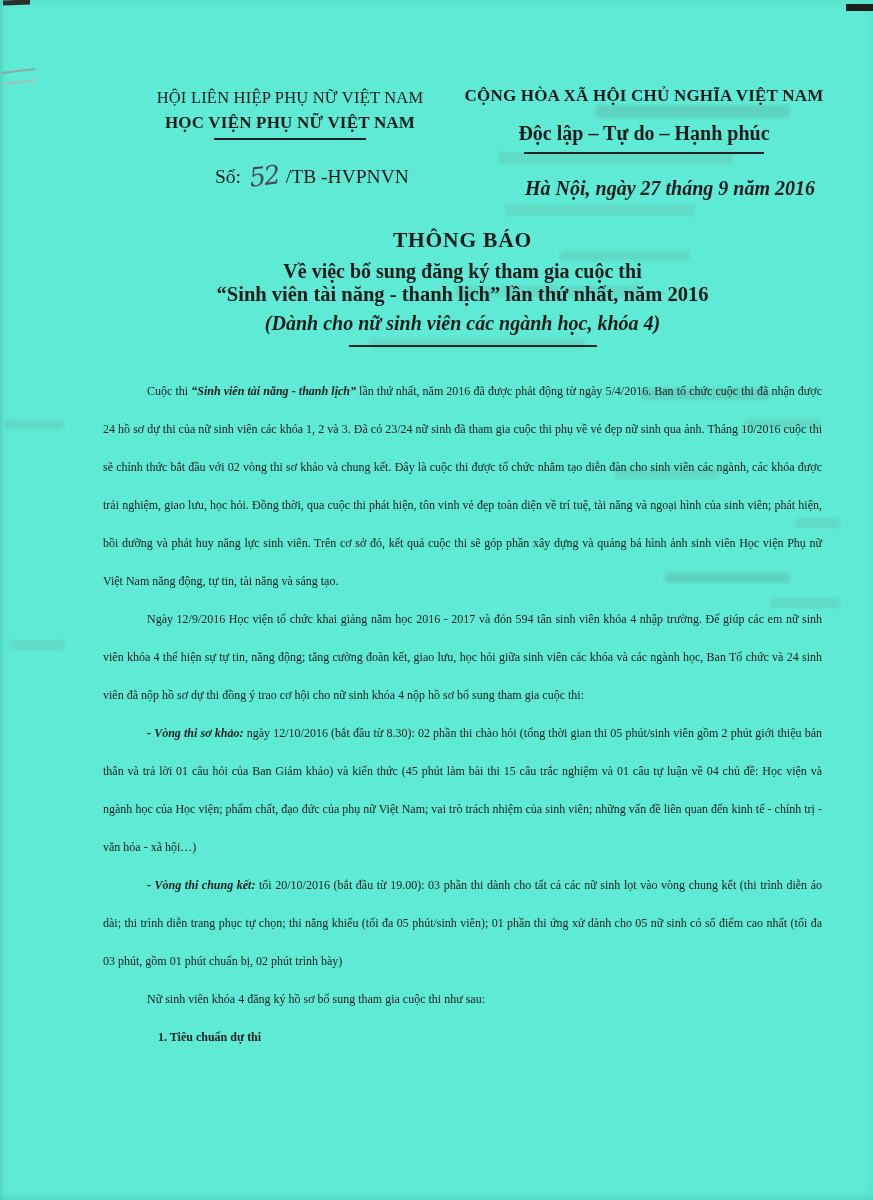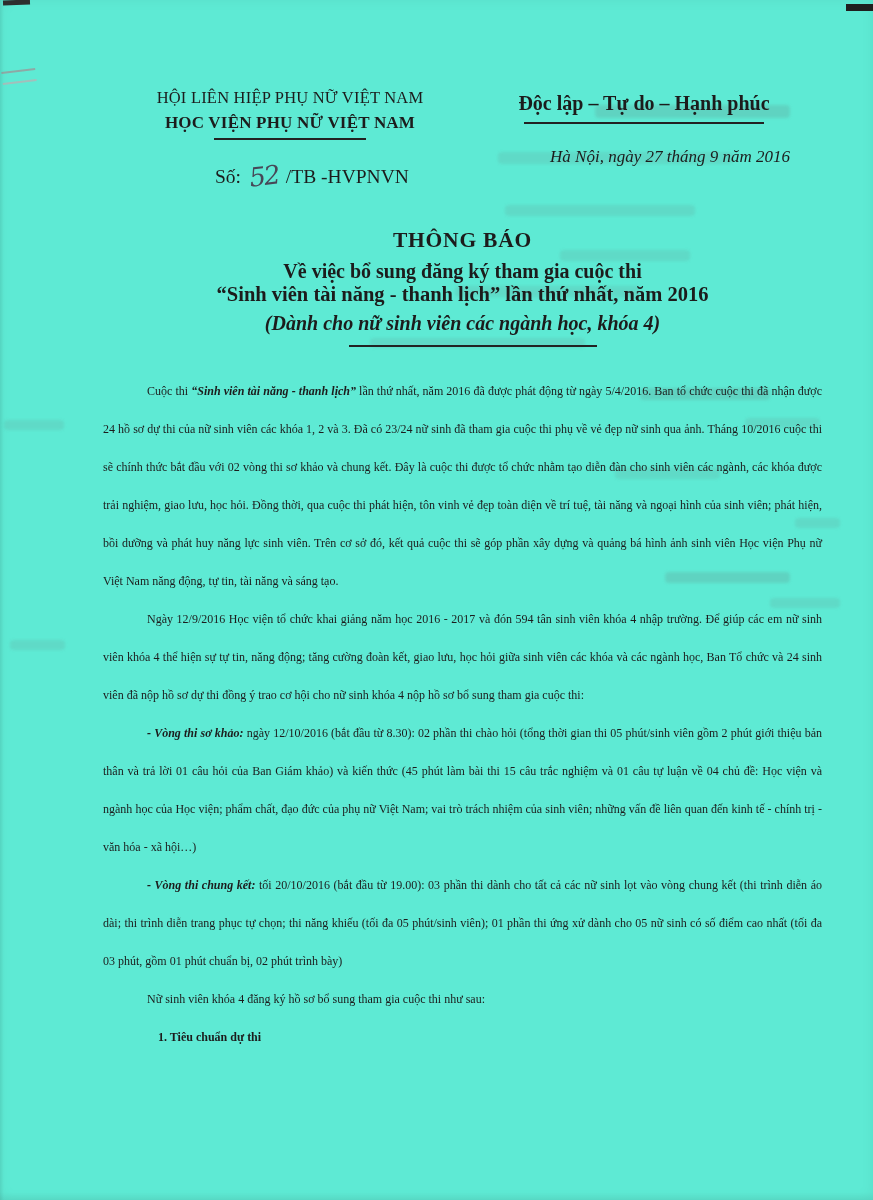--- a/index.html
+++ b/index.html
@@ -18,36 +18,37 @@
     position:absolute;left:128px;top:88px;width:324px;text-align:center;
   }
   .org-line1{font-size:16.5px;letter-spacing:.2px;}
   .org-line2{font-size:17px;font-weight:bold;margin-top:5px;letter-spacing:.2px;}
   .rule{background:#222;height:2px;}
   .rule-left{width:152px;margin:5px auto 0;}
   .header-right{
     position:absolute;left:448px;top:86px;width:392px;text-align:center;
   }
   .nat-line1{font-size:17px;font-weight:bold;letter-spacing:.2px;}
-  .nat-line2{font-size:20px;font-weight:bold;margin-top:6px;}
+  .nat-line2{font-size:20px;font-weight:bold;margin-top:16px;}
   .rule-right{width:240px;margin:7px auto 0;}
   .doc-number{
     position:absolute;left:215px;top:161px;font-size:19.5px;white-space:nowrap;
   }
   .handwritten{
     display:inline-block;
     font-family:"DejaVu Serif",serif;
     font-style:italic;font-size:26px;line-height:1;
     color:#474757;letter-spacing:-2px;
     transform:rotate(-7deg) translateY(2px);
     padding:0 3px;
   }
   .issue-date{
-    margin-top:23px;font-style:italic;font-size:17px;white-space:nowrap;
+    margin-top:23px;font-style:italic;font-size:20px;white-space:nowrap;
     transform:translateX(26px);
+    font-weight:bold;
   }
   
   .title-block{
     position:absolute;left:103px;top:228px;width:719px;text-align:center;
   }
   .t1{font-size:21.5px;font-weight:bold;letter-spacing:.8px;}
   .t2{font-size:20px;font-weight:bold;margin-top:7px;}
   .t3{font-size:20.5px;font-weight:bold;}
   .t4{font-size:20px;font-weight:bold;font-style:italic;margin-top:6px;}
   .rule-title{width:248px;margin:10px auto 0;transform:translateX(10px);}
@@ -104,20 +105,21 @@
   <div class="smudge" style="left:770px;top:598px;width:70px;height:10px"></div>
   <div class="smudge" style="left:10px;top:640px;width:55px;height:10px"></div>
 
   <div class="header-left">
     <div class="org-line1">HỘI LIÊN HIỆP PHỤ NỮ VIỆT NAM</div>
     <div class="org-line2">HỌC VIỆN PHỤ NỮ VIỆT NAM</div>
     <div class="rule rule-left"></div>
   </div>
 
   <div class="header-right">
+    <div class="nat-line1">CỘNG HÒA XÃ HỘI CHỦ NGHĨA VIỆT NAM</div>
     <div class="nat-line2">Độc lập – Tự do – Hạnh phúc</div>
     <div class="rule rule-right"></div>
     <div class="issue-date">Hà Nội, ngày 27 tháng 9 năm 2016</div>
   </div>
 
   <div class="doc-number">
     <span>Số:</span>
     <span class="handwritten">52</span>
     <span>/TB -HVPNVN</span>
   </div>

